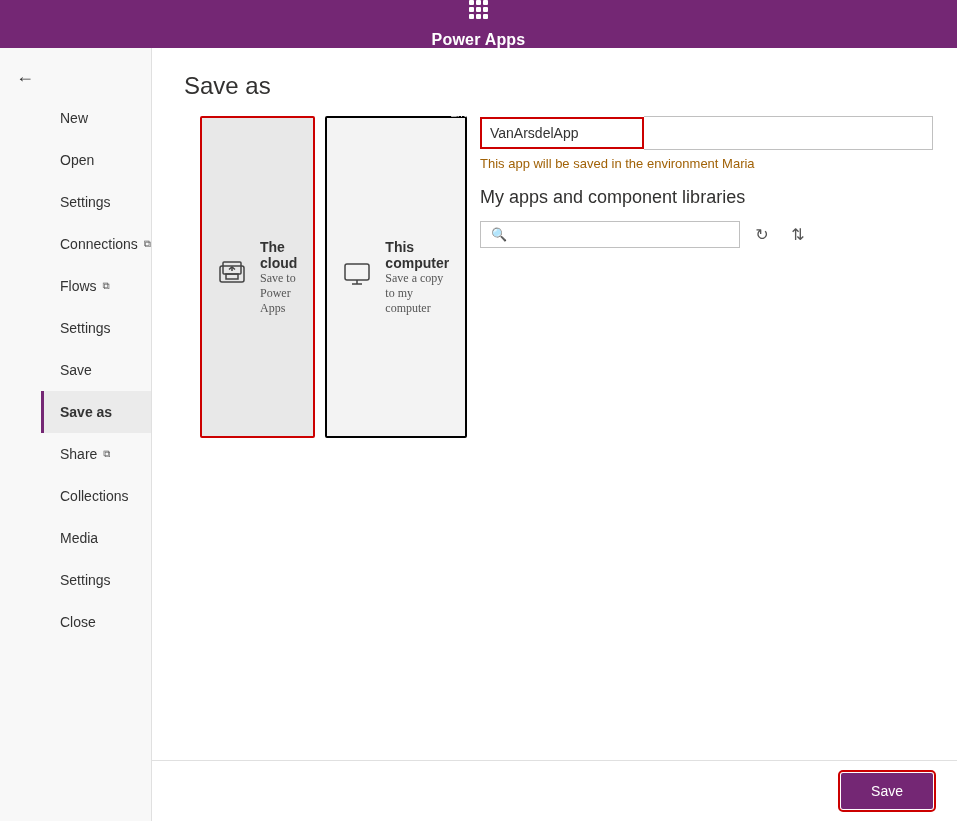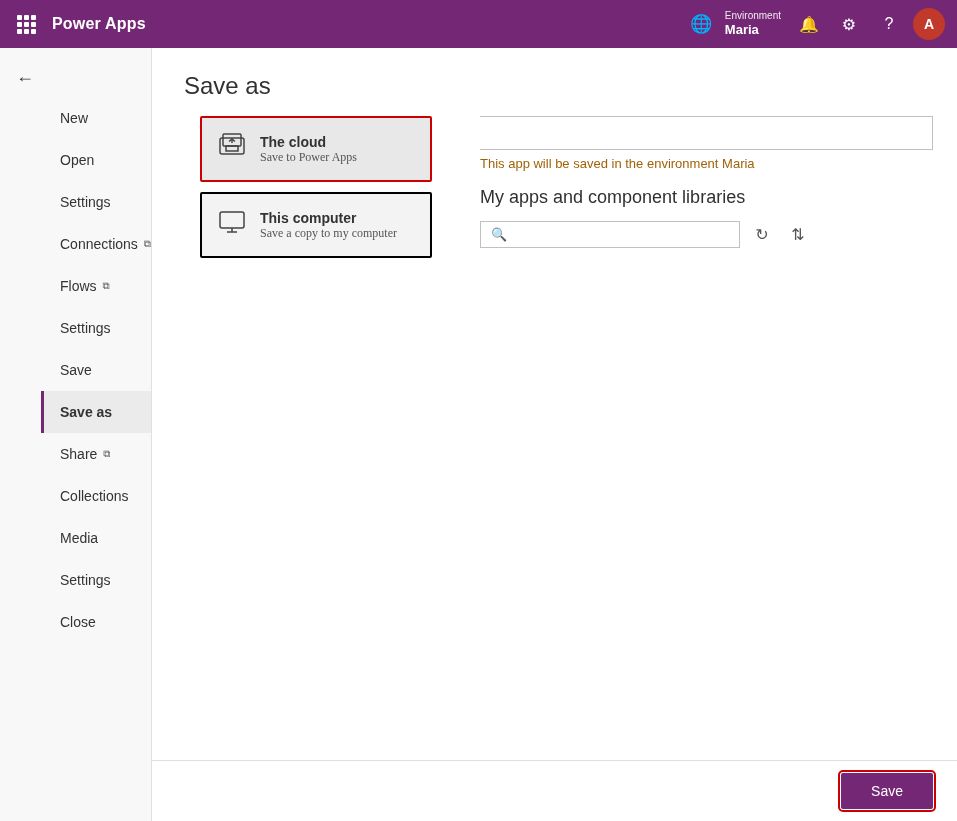--- a/index.html
+++ b/index.html
@@ -7,20 +7,21 @@
 
     
     .topbar {
       width: 100%;
       height: 48px;
       background: #742774;
       display: flex;
       align-items: center;
       padding: 0 12px;
       gap: 12px;
+      flex-direction: column;
     }
     .topbar-grid-icon {
       color: white;
       font-size: 18px;
       cursor: pointer;
       display: flex;
       align-items: center;
       justify-content: center;
       width: 28px;
       height: 28px;
@@ -135,21 +136,21 @@
       font-size: 24px;
       font-weight: 300;
       color: #323130;
       padding: 24px 32px 16px 32px;
     }
 
     
     .save-options {
       padding: 0 24px;
       display: flex;
-      flex-direction: column;
+      flex-direction: row;
       gap: 10px;
       width: 280px;
     }
     .save-option {
       border: 2px solid #000000;
       background: #f3f3f3;
       padding: 14px 16px;
       cursor: pointer;
       display: flex;
       align-items: center;
@@ -410,20 +411,23 @@
           <div class="save-option-text">
             <span class="save-option-title">This computer</span>
             <span class="save-option-sub">Save a copy to my computer</span>
           </div>
         </div>
       </div>
 
       <div class="right-panel" style="padding: 0;">
 
         <div class="app-name-row">
+          <div class="app-name-input-wrapper">
+            <input class="app-name-input" type="text" value="VanArsdelApp" style="">
+          </div>
           <div class="app-name-input-ext"></div>
         </div>
         <div class="env-note">This app will be saved in the environment Maria</div>
         <div class="section-title">My apps and component libraries</div>
         <div class="search-row">
           <div class="search-bar">
             <span class="search-icon">🔍</span>
           </div>
           <div class="search-actions">
             <div class="search-action-btn" title="Refresh">↻</div>

